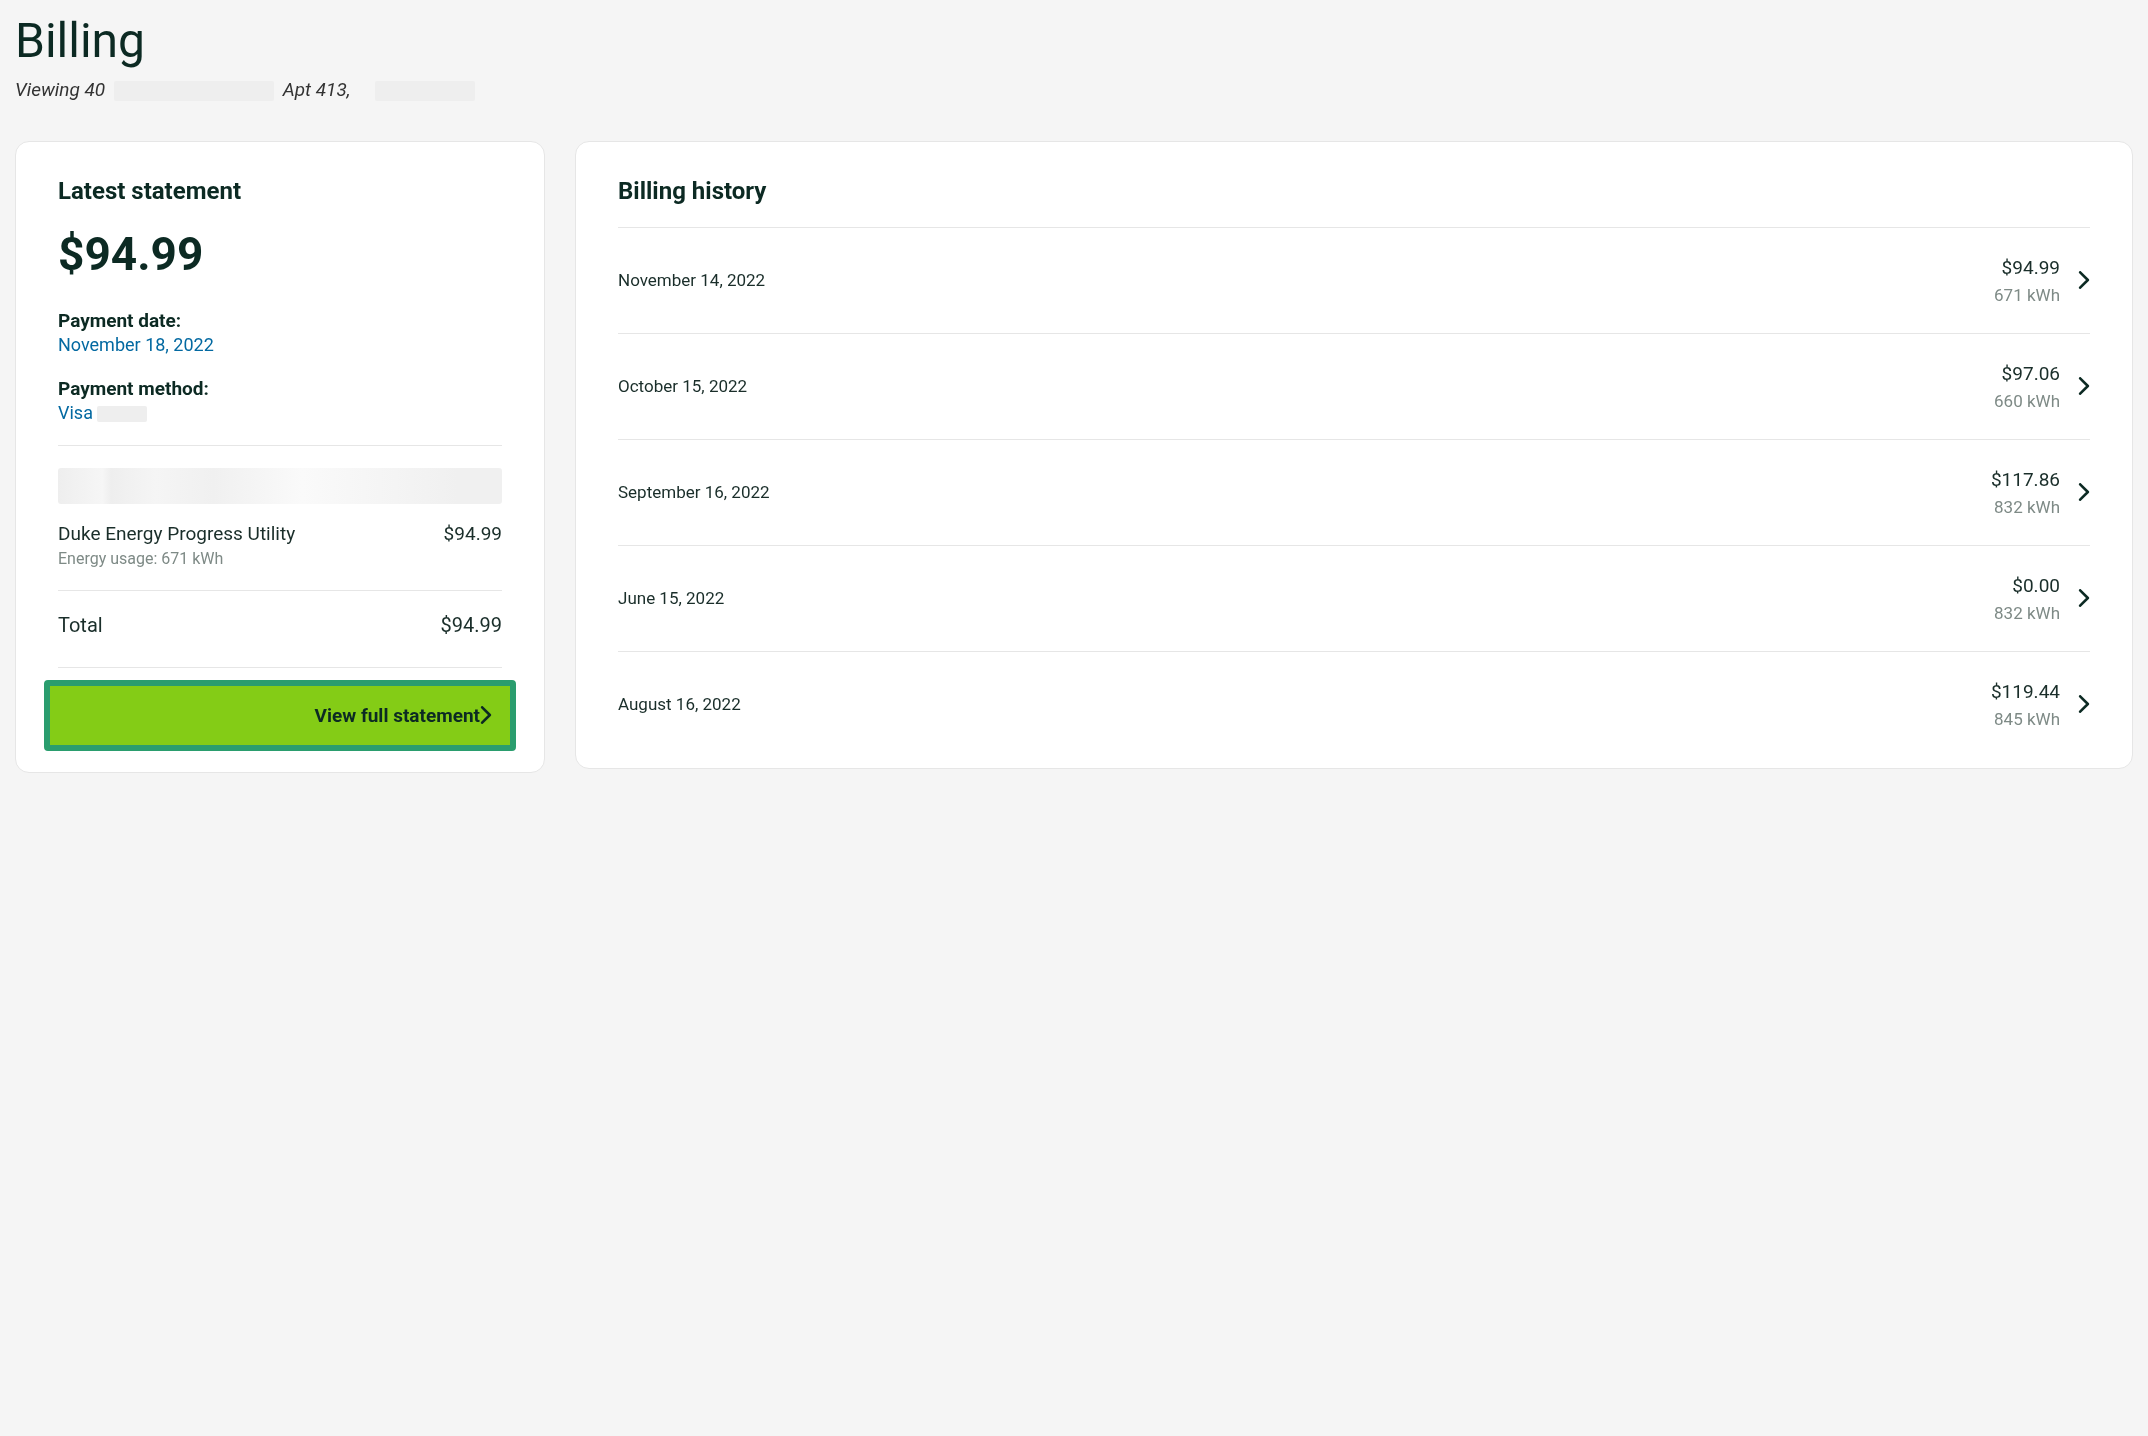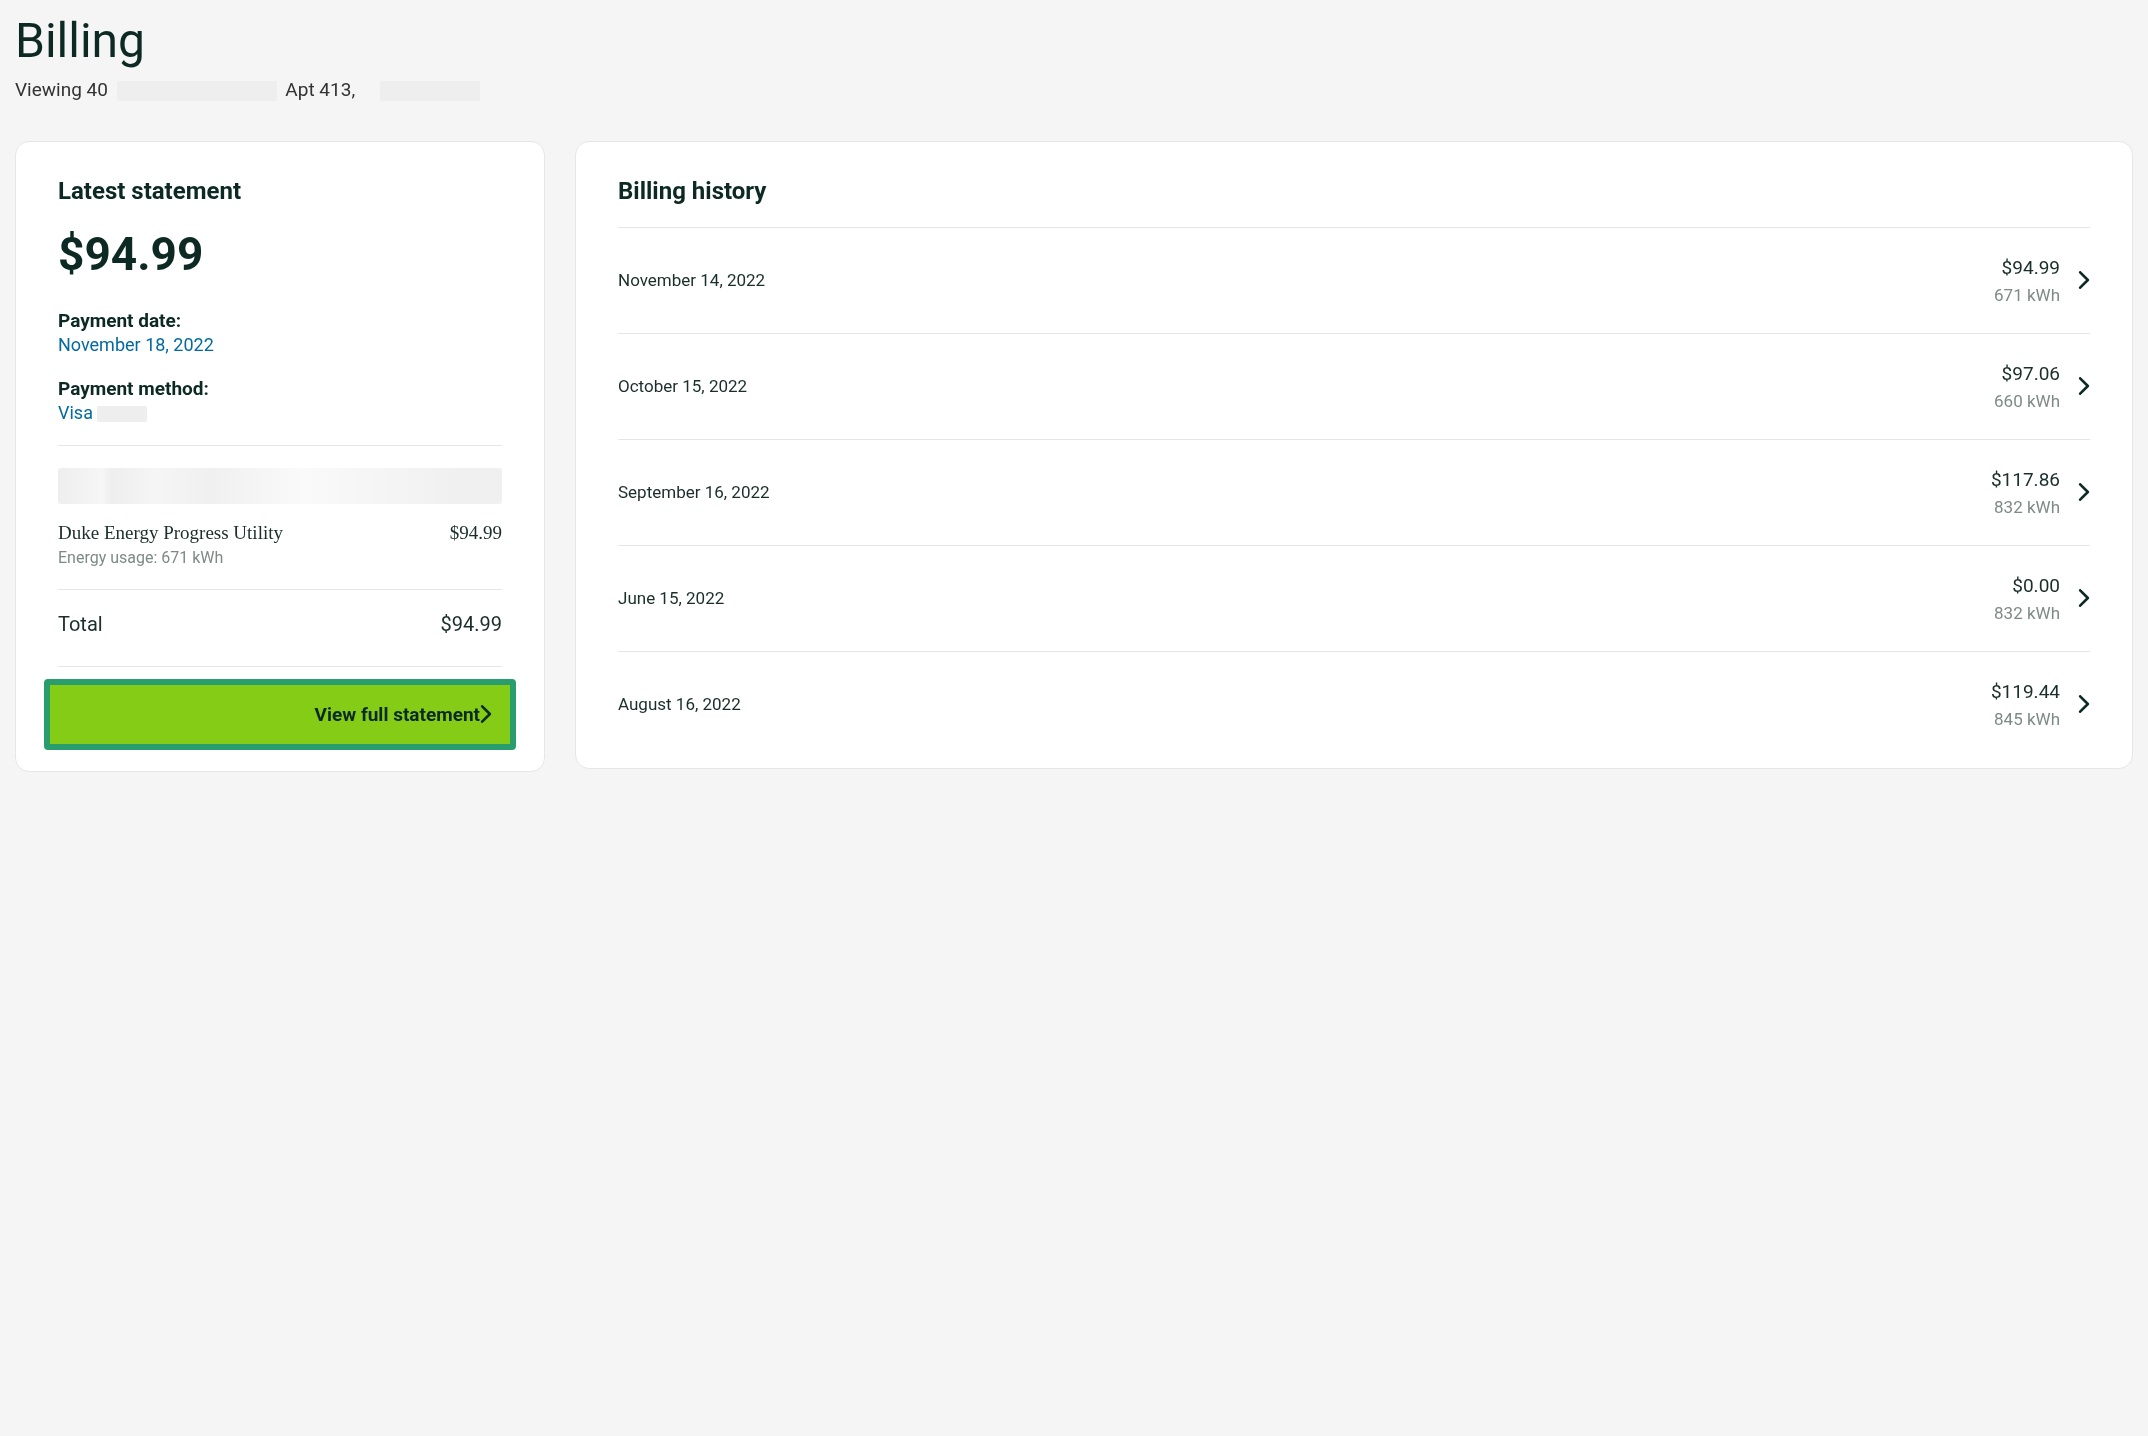--- a/index.html
+++ b/index.html
@@ -20,20 +20,21 @@
     margin-bottom: 10px;
     line-height: 1.1;
   }
   .address-line {
     font-size: 19px;
     color: #333;
     margin-bottom: 40px;
   }
   .address-part {
     display: inline-block;
+    font-style: italic;
   }
   .redacted {
     display: inline-block;
     background: #eeeeee;
     color: #eeeeee;
     border-radius: 2px;
     vertical-align: middle;
   }
   .address-line .redacted.r1 { width: 160px; height: 20px; margin: 0 4px; }
   .address-line .redacted.r2 { width: 100px; height: 20px; margin-left: 20px; }
@@ -100,21 +101,20 @@
     background: linear-gradient(90deg, #eeeeee 0%, #f6f6f6 10%, #eeeeee 12%, #f5f5f5 22%, #f0f0f0 35%, #fafafa 55%, #f0f0f0 90%);
     border-radius: 3px;
   }
 
   .line-item {
     display: flex;
     justify-content: space-between;
     align-items: baseline;
     font-size: 19px;
     margin-bottom: 4px;
-    font-family: Liberation Serif, serif;
   }
   .line-item .name {
     color: #1a2e2a;
   }
   .line-item .amount {
     color: #1a2e2a;
   }
   .usage-note {
     font-size: 16px;
     color: #7e8a86;

